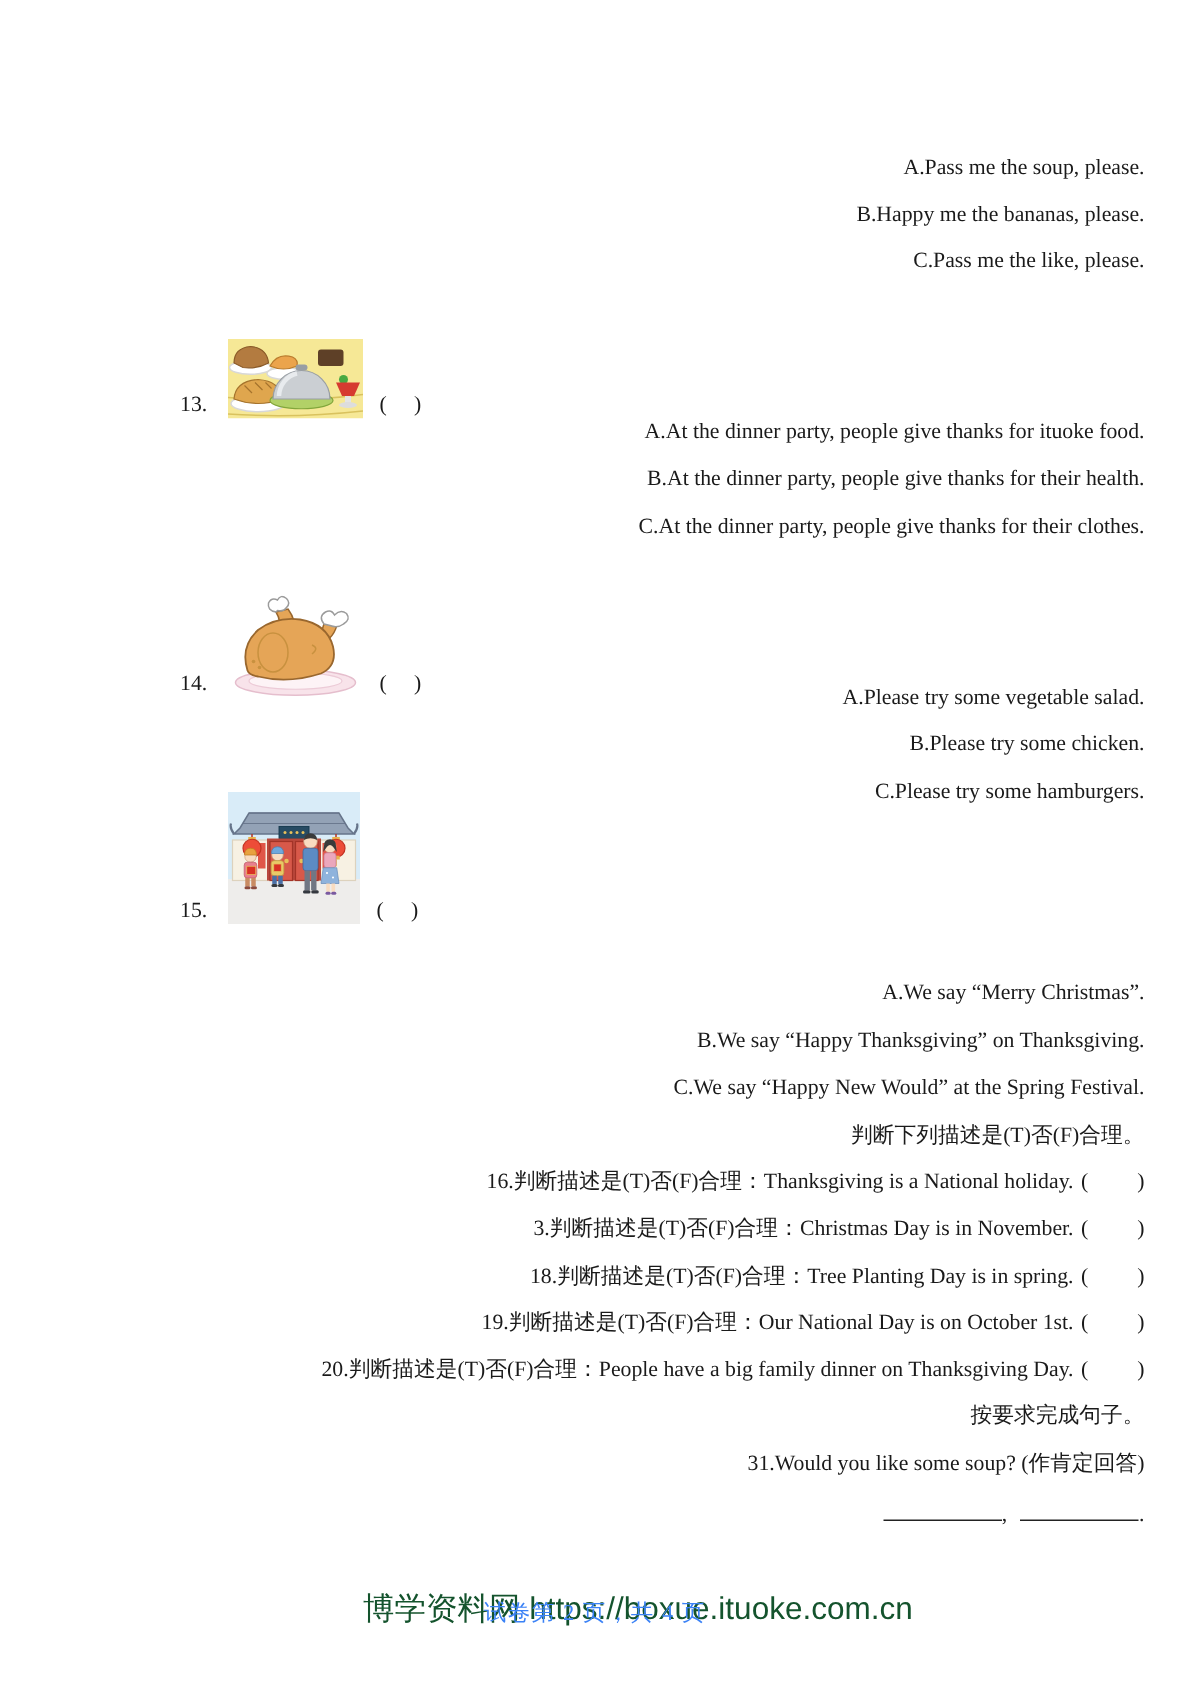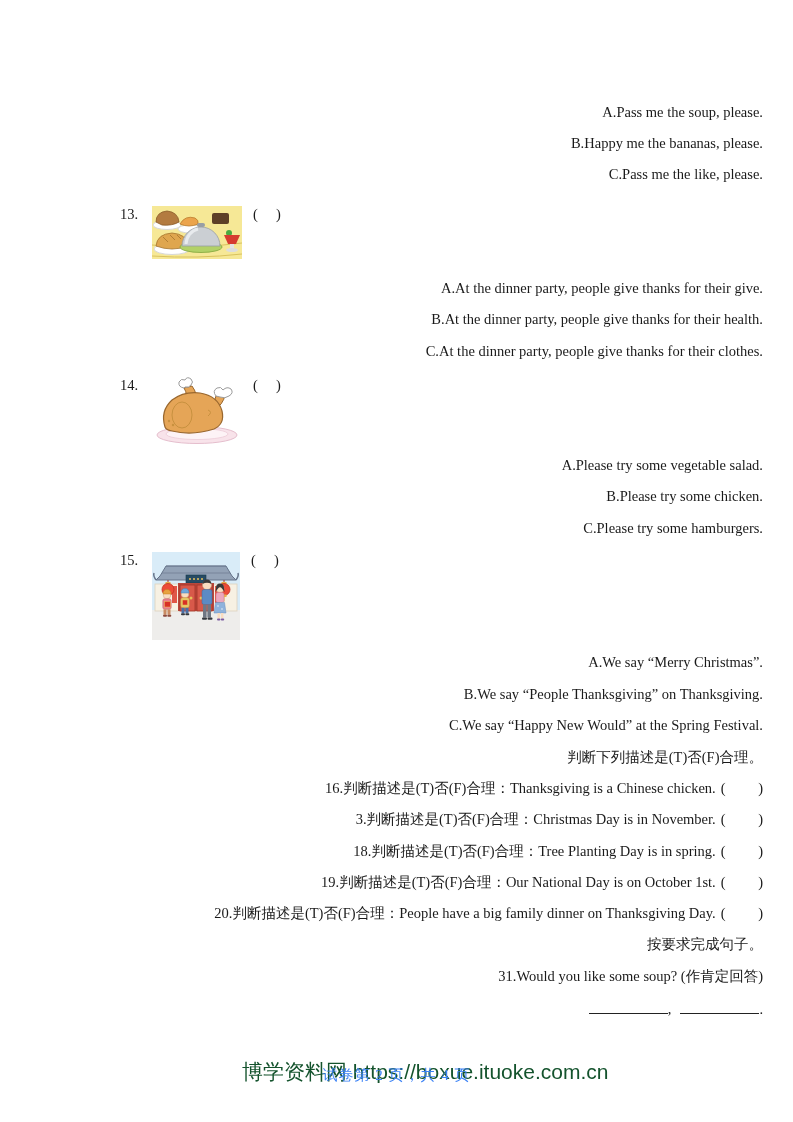--- a/index.html
+++ b/index.html
@@ -18,21 +18,22 @@
     right:30px;
     line-height:20px;
     white-space:nowrap;
     text-align:right;
   }
   .lbl { display:inline-block; min-width:32px; }
   .pic-row {
     position:absolute;
     left:120px;
     display:flex;
-    align-items:flex-start;
+    align-items:flex-end;
+    margin-top:20px;
   }
   .pic-row .lbl { flex:0 0 32px; }
   .brk { margin-left:11px; }
   .judge-brk { margin-left:5px; }
   .blank {
     display:inline-block;
     width:79px;
     height:15px;
     border-bottom:1px solid #222;
     vertical-align:baseline;
@@ -86,21 +87,21 @@
     <path d="M34 38 A15 16 0 0 1 46 23" fill="none" stroke="#E8EBEE" stroke-width="3"></path>
     <rect x="45" y="17" width="8" height="4" rx="2" fill="#989EA4"></rect>
     <circle cx="77" cy="27" r="3" fill="#49A942"></circle>
     <path d="M72 29 H88 L84 38 H76 Z" fill="#D63B30"></path>
     <rect x="78" y="38" width="4" height="5" fill="#E4E4E4"></rect>
     <ellipse cx="80" cy="44" rx="6" ry="2" fill="#DDDDDD"></ellipse>
   </svg>
   <span class="brk">(&nbsp;&nbsp;&nbsp;&nbsp;&nbsp;)</span>
 </div>
 
-<div class="line" style="top:278px"><span class="lbl">A.</span><span>At the dinner party, people give thanks for their give.</span></div>
+<div class="line" style="top:278px"><span class="lbl">A.</span><span>At the dinner party, people give thanks for ituoke food.</span></div>
 <div class="line" style="top:309px"><span class="lbl">B.</span><span>At the dinner party, people give thanks for their health.</span></div>
 <div class="line" style="top:341px"><span class="lbl">C.</span><span>At the dinner party, people give thanks for their clothes.</span></div>
 
 <div class="pic-row" style="top:377px;height:68px">
   <span class="lbl">14.</span>
   <svg class="illus" width="90" height="68" viewBox="0 0 90 68">
     <ellipse cx="45" cy="58" rx="40" ry="8.5" fill="#F8E3EA" stroke="#E5BECD" stroke-width="1"></ellipse>
     <ellipse cx="45" cy="57" rx="31" ry="5.5" fill="#FDF3F6" stroke="#ECCBD7" stroke-width="0.8"></ellipse>
     <path d="M60 34 Q72 28 73 17 L64 19 Q62 28 54 32 Z" fill="#E5A557" stroke="#99672E" stroke-width="1"></path>
     <path d="M64 19 Q60 14 65 11 Q69 9 71 13 Q75 9 79 12 Q82 16 77 19 Q73 22 68 20 Z" fill="#FFFFFF" stroke="#9B9B9B" stroke-width="1"></path>
@@ -112,21 +113,21 @@
     <circle cx="17" cy="44" r="1.2" fill="#C8913F"></circle>
     <circle cx="21" cy="48" r="1.2" fill="#C8913F"></circle>
   </svg>
   <span class="brk">(&nbsp;&nbsp;&nbsp;&nbsp;&nbsp;)</span>
 </div>
 
 <div class="line" style="top:455px"><span class="lbl">A.</span><span>Please try some vegetable salad.</span></div>
 <div class="line" style="top:486px"><span class="lbl">B.</span><span>Please try some chicken.</span></div>
 <div class="line" style="top:518px"><span class="lbl">C.</span><span>Please try some hamburgers.</span></div>
 
-<div class="pic-row" style="top:552px;height:64px">
+<div class="pic-row" style="top:532px;height:64px">
   <span class="lbl">15.</span>
   <svg class="illus" width="88" height="88" viewBox="0 0 88 88">
     <rect width="88" height="88" fill="#D9ECF8"></rect>
     <rect y="58" width="88" height="30" fill="#EEEDEB"></rect>
     <rect x="3" y="32" width="82" height="27" fill="#F7F1E3" stroke="#DDD2BD" stroke-width="0.8"></rect>
     <path d="M8 24 L14 14 H74 L80 24 L84 28 H4 Z" fill="#93A2B6" stroke="#66748A" stroke-width="1"></path>
     <path d="M14 14 H74 M10 21 H78" stroke="#66748A" stroke-width="0.6" fill="none"></path>
     <path d="M4 28 Q1 24 2 21 M84 28 Q87 24 86 21" stroke="#66748A" stroke-width="1.5" fill="none"></path>
     <rect x="34" y="23" width="20" height="8" fill="#274B63" stroke="#16394E" stroke-width="0.6"></rect>
     <circle cx="38" cy="27" r="1" fill="#E8C05A"></circle>
@@ -181,26 +182,26 @@
     <rect x="30.5" y="48" width="5" height="5" fill="#D93025" stroke="#E8C05A" stroke-width="0.5"></rect>
     <rect x="29.5" y="55.8" width="3" height="5.5" fill="#4A6FA5"></rect>
     <rect x="33.5" y="55.8" width="3" height="5.5" fill="#4A6FA5"></rect>
     <rect x="29" y="61.3" width="4" height="2" rx="1" fill="#35393F"></rect>
     <rect x="33.3" y="61.3" width="4" height="2" rx="1" fill="#35393F"></rect>
   </svg>
   <span class="brk">(&nbsp;&nbsp;&nbsp;&nbsp;&nbsp;)</span>
 </div>
 
 <div class="line" style="top:652px"><span class="lbl">A.</span><span>We say “Merry Christmas”.</span></div>
-<div class="line" style="top:684px"><span class="lbl">B.</span><span>We say “People Thanksgiving” on Thanksgiving.</span></div>
+<div class="line" style="top:684px"><span class="lbl">B.</span><span>We say “Happy Thanksgiving” on Thanksgiving.</span></div>
 <div class="line" style="top:715px"><span class="lbl">C.</span><span>We say “Happy New Would” at the Spring Festival.</span></div>
 
 <div class="line" style="top:747px"><span>判断下列描述是(T)否(F)合理。</span></div>
 
-<div class="line" style="top:778px"><span class="lbl">16.</span><span>判断描述是(T)否(F)合理：</span><span>Thanksgiving is a Chinese chicken.</span><span class="judge-brk">(&nbsp;&nbsp;&nbsp;&nbsp;&nbsp;&nbsp;&nbsp;&nbsp;&nbsp;)</span></div>
+<div class="line" style="top:778px"><span class="lbl">16.</span><span>判断描述是(T)否(F)合理：</span><span>Thanksgiving is a National holiday.</span><span class="judge-brk">(&nbsp;&nbsp;&nbsp;&nbsp;&nbsp;&nbsp;&nbsp;&nbsp;&nbsp;)</span></div>
 <div class="line" style="top:809px"><span class="lbl">3.</span><span>判断描述是(T)否(F)合理：</span><span>Christmas Day is in November.</span><span class="judge-brk">(&nbsp;&nbsp;&nbsp;&nbsp;&nbsp;&nbsp;&nbsp;&nbsp;&nbsp;)</span></div>
 <div class="line" style="top:841px"><span class="lbl">18.</span><span>判断描述是(T)否(F)合理：</span><span>Tree Planting Day is in spring.</span><span class="judge-brk">(&nbsp;&nbsp;&nbsp;&nbsp;&nbsp;&nbsp;&nbsp;&nbsp;&nbsp;)</span></div>
 <div class="line" style="top:872px"><span class="lbl">19.</span><span>判断描述是(T)否(F)合理：</span><span>Our National Day is on October 1st.</span><span class="judge-brk">(&nbsp;&nbsp;&nbsp;&nbsp;&nbsp;&nbsp;&nbsp;&nbsp;&nbsp;)</span></div>
 <div class="line" style="top:903px"><span class="lbl">20.</span><span>判断描述是(T)否(F)合理：</span><span>People have a big family dinner on Thanksgiving Day.</span><span class="judge-brk">(&nbsp;&nbsp;&nbsp;&nbsp;&nbsp;&nbsp;&nbsp;&nbsp;&nbsp;)</span></div>
 
 <div class="line" style="top:934px"><span>按要求完成句子。</span></div>
 <div class="line" style="top:966px"><span class="lbl">31.</span><span>Would you like some soup? (作肯定回答)</span></div>
 <div class="line" style="top:999px"><span class="blank"></span><span class="sep">,</span><span class="blank"></span><span>.</span></div>
 
 <div class="watermark">博学资料网 https://boxue.ituoke.com.cn</div>

